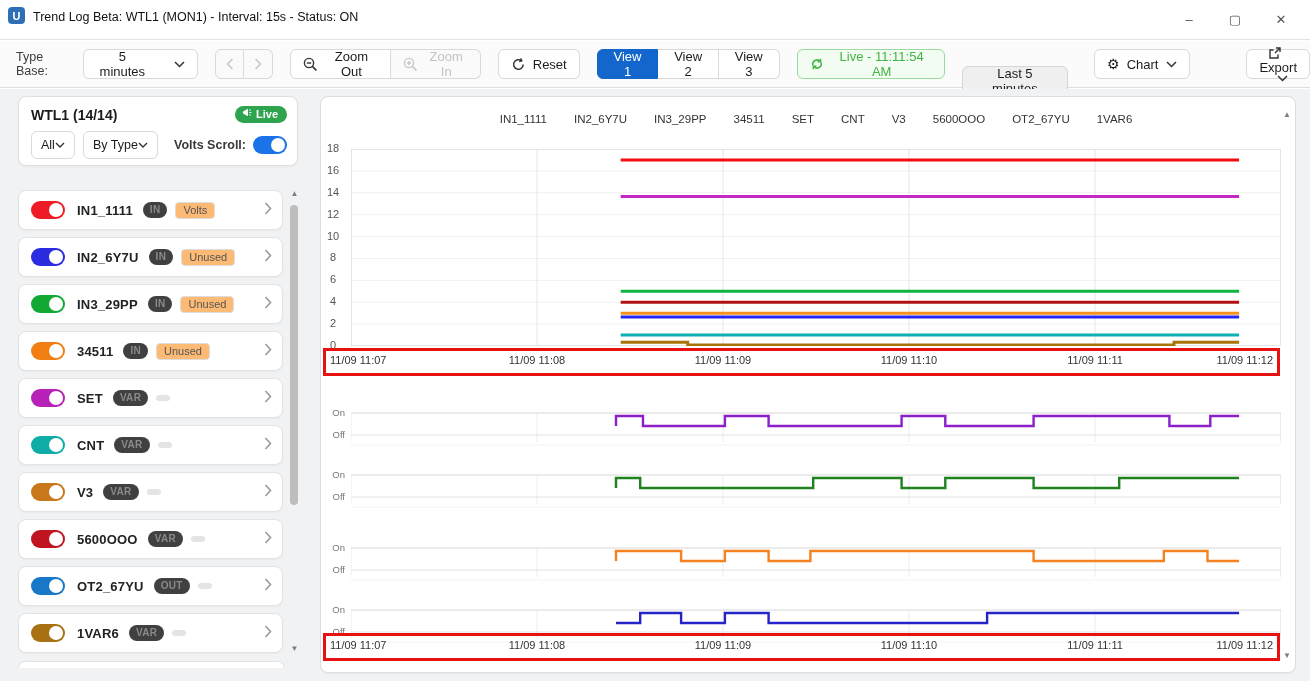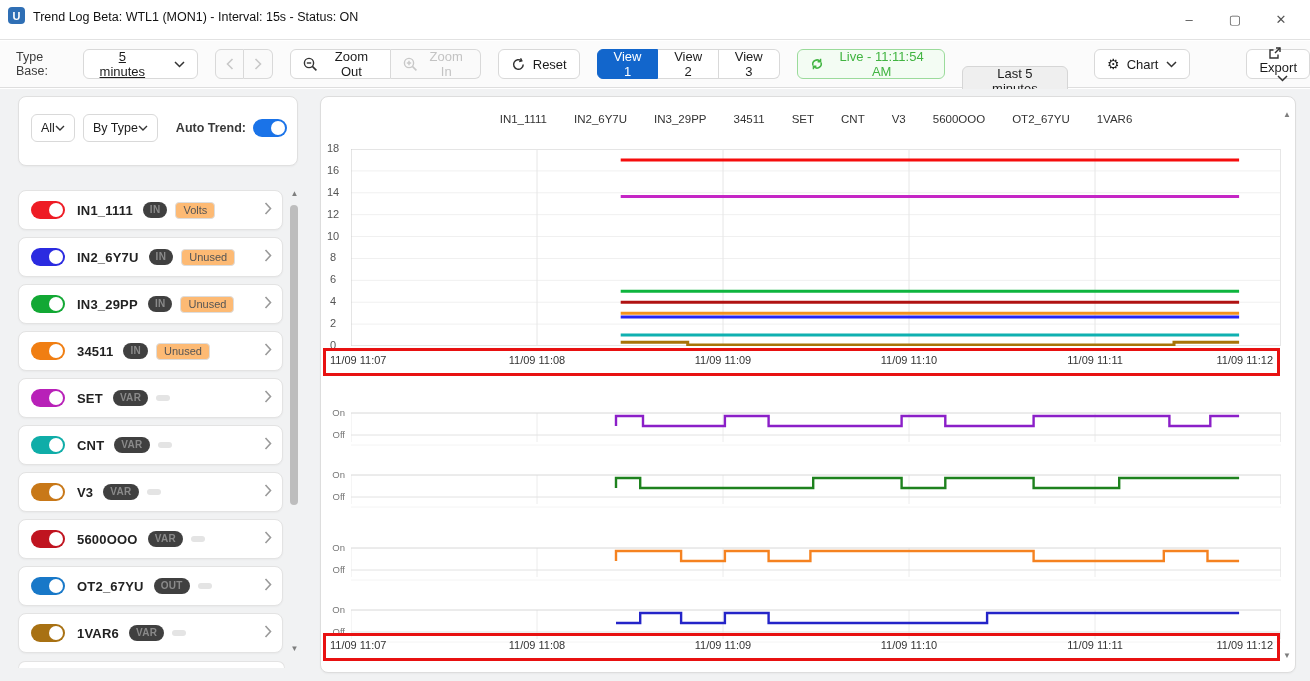--- a/index.html
+++ b/index.html
@@ -18,21 +18,21 @@
     display:flex;align-items:center;justify-content:center;cursor:pointer;}
 
   
   .toolbar{position:absolute;top:41px;left:0;right:0;height:47px;background:#fbfbfb;
     border-bottom:1px solid #dedede;display:flex;align-items:center;padding-left:16px;box-sizing:border-box;}
   .tb-label{font-size:12.5px;color:#3c3c3c;margin-right:8px;}
   .btn{height:30px;background:#fff;border:1px solid #d9d9d9;border-radius:6px;font-size:13px;color:#1c1c1c;
     display:inline-flex;align-items:center;justify-content:center;padding:0 12px;cursor:pointer;box-sizing:border-box;
     font-family:inherit;}
   .btn svg{display:block;}
-  .select{gap:26px;text-decoration:underline;}
+  .select{gap:26px;}
   .group{display:inline-flex;}
   .group .btn{border-radius:0;border-left-width:0;}
   .group .btn:first-child{border-radius:6px 0 0 6px;border-left-width:1px;}
   .group .btn:last-child{border-radius:0 6px 6px 0;}
   .disabled{color:#c3c3c3 !important;background:#fafafa;}
   .disabled svg *{stroke:#c8c8c8 !important;}
   .nav-btn{width:29px;padding:0;}
   .icon-gap{margin-right:7px;}
   .view-active{background:#1266cc;border-color:#1266cc !important;color:#fff;}
   .live-btn{background:#f3fcf3;border-color:#9bdb9b;color:#41b441;gap:8px;}
@@ -209,38 +209,52 @@
         <svg width="11" height="7" viewBox="0 0 11 7">
             <polyline points="1,1 5.5,5.5 10,1" fill="none" stroke="#333" stroke-width="1.5"></polyline>
           </svg>
       </span>
     </button>
   </div>
 
   <div class="content">
 
     <div class="side-head">
+      <div class="side-head-row1">
+        <span class="side-title">WTL1 (14/14)</span>
+        <span class="live-pill">
+          <span>
+            <svg width="10" height="10" viewBox="0 0 10 10">
+                <polygon points="1,3.6 6,0.8 6,8.2 1,5.4" fill="#fff"></polygon>
+                <line x1="7.2" y1="2.6" x2="8.8" y2="1.6" stroke="#fff" stroke-width="1"></line>
+                <line x1="7.4" y1="4.5" x2="9.4" y2="4.5" stroke="#fff" stroke-width="1"></line>
+                <line x1="7.2" y1="6.4" x2="8.8" y2="7.4" stroke="#fff" stroke-width="1"></line>
+              </svg>
+          </span>
+          <span>Live</span>
+        </span>
+      </div>
       <div class="side-head-row2">
         <button class="btn mini-select">
           <span>All</span>
           <span>
             <svg width="10" height="6" viewBox="0 0 10 6">
                 <polyline points="1,1 5,5 9,1" fill="none" stroke="#333" stroke-width="1.4"></polyline>
               </svg>
           </span>
         </button>
         <button class="btn mini-select" style="margin-left:8px;">
           <span>By Type</span>
           <span>
             <svg width="10" height="6" viewBox="0 0 10 6">
                 <polyline points="1,1 5,5 9,1" fill="none" stroke="#333" stroke-width="1.4"></polyline>
               </svg>
           </span>
         </button>
-        <span class="autoscroll-label">Auto Trend:</span>
+        <span class="autoscroll-label">Volts Scroll:</span>
         <button class="toggle toggle-blue"></button>
       </div>
     </div>
 
     <div class="channel-list">
   <div class="chan-card">
     <button class="toggle" style="background: rgb(238, 28, 37);"></button>
     <span class="chan-name">IN1_1111</span>
     <span class="type-badge">IN</span>
     <span class="unit-badge">Volts</span>

